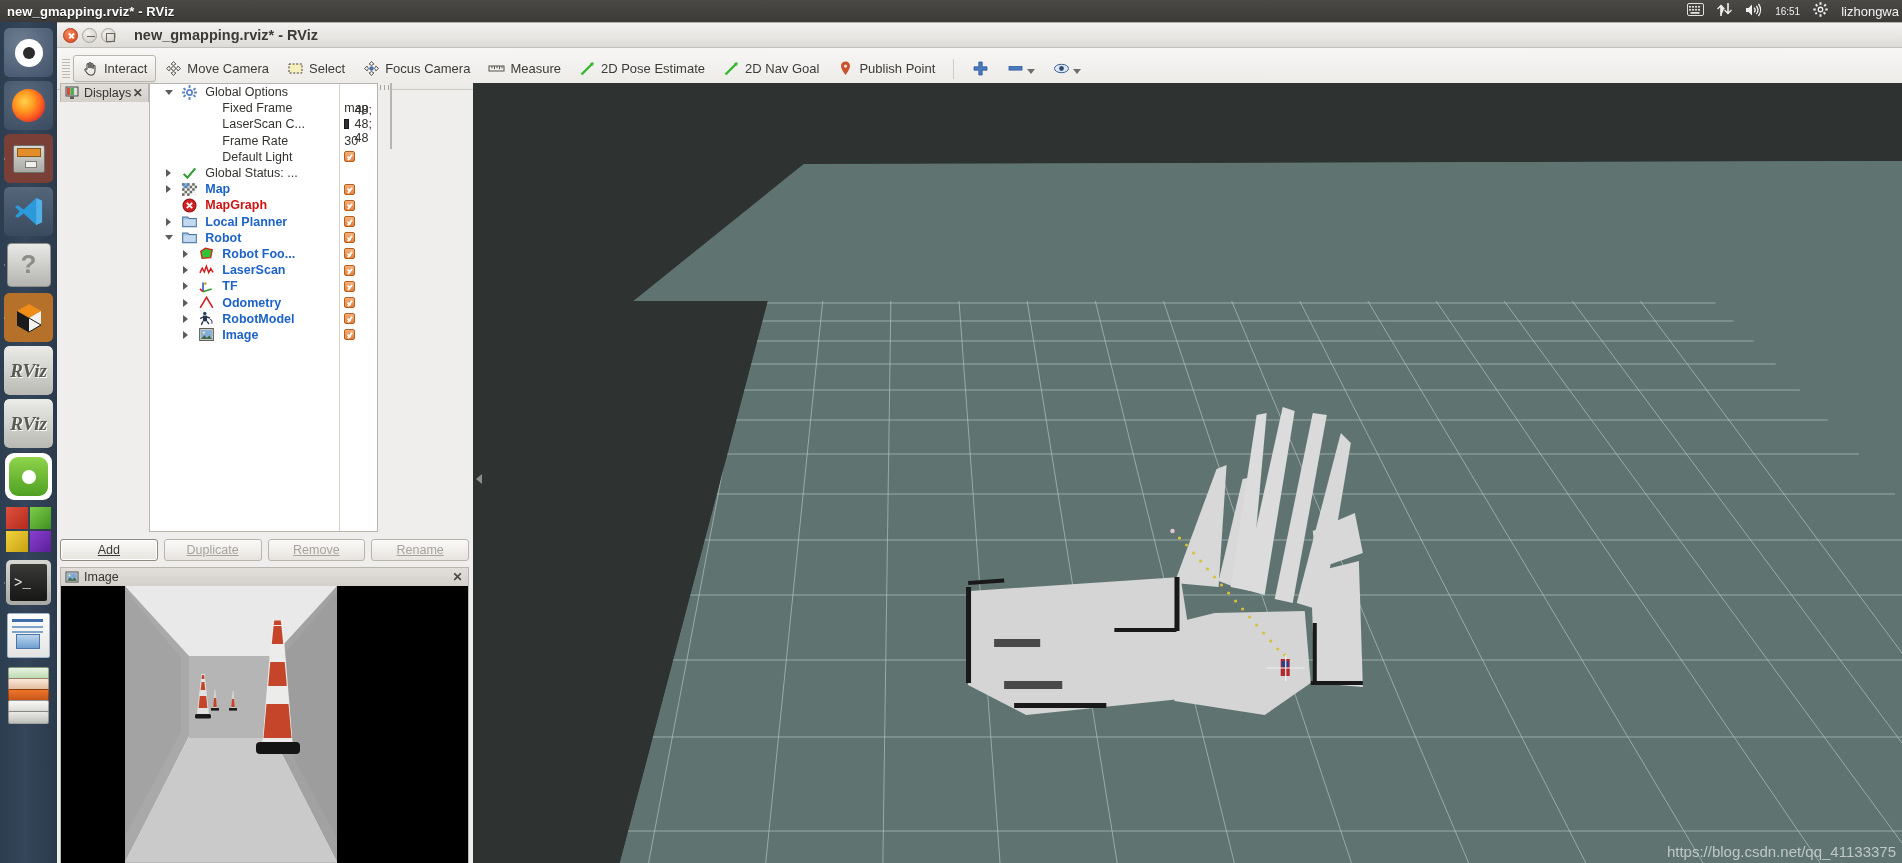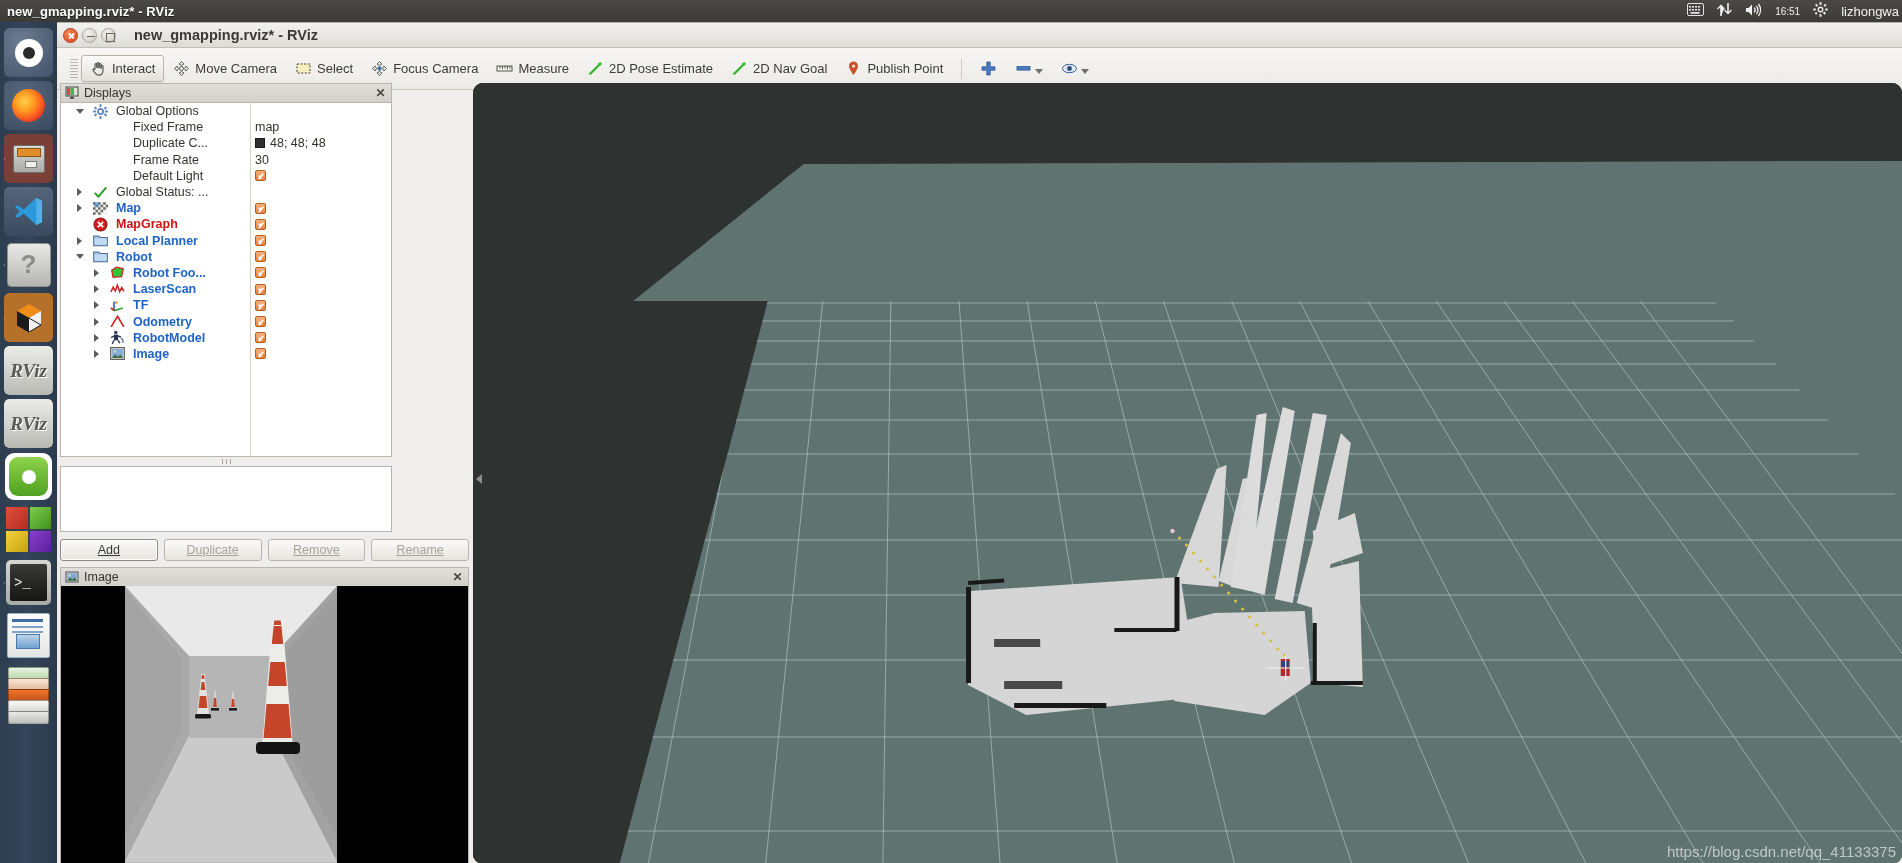--- a/index.html
+++ b/index.html
@@ -107,21 +107,21 @@
   .wbtn.close::before{content:"";position:absolute;left:4px;top:6.5px;width:7px;height:1.5px;
     background:#fff;transform:rotate(-45deg);}
   .wbtn.min::after{content:"";position:absolute;left:3.5px;top:7px;width:8px;height:1.5px;background:#6a6660;}
   .wbtn.max::after{content:"";position:absolute;left:4px;top:4px;width:7px;height:7px;
     border:1.5px solid #6a6660;}
   #win-title{ flex:1; text-align:left; margin-left:14px; font-size:14.5px; font-weight:bold;
     color:#3b3a37; }
 
   
   #toolbar{ height:42px; background:linear-gradient(#f7f6f4,#eceae7);
-    border-bottom:1px solid #cdc9c2; display:flex; align-items:center; padding-left:12px;
+    border-bottom:1px solid #cdc9c2; display:flex; align-items:center; padding-left:4px;
     font-size:13px; color:#3c3b38; }
   #tb-grip{ width:8px;height:20px;margin:0 3px 0 1px;
     background:repeating-linear-gradient(180deg,#bdb9b2 0 1px,transparent 1px 3px);}
   .tbtn{ display:flex; align-items:center; gap:5px; padding:4px 8px; border-radius:3px;
     border:1px solid transparent; white-space:nowrap; }
   .tbtn.active{ background:linear-gradient(#fbfaf9,#e4e1dc);
     border:1px solid #b9b5ae; box-shadow:0 1px 1px rgba(0,0,0,.08); }
   .tsep{ width:1px;height:20px;background:#cfcbc4;margin:0 9px; }
   .tb-icon{ width:17px;height:17px; display:inline-block; flex:0 0 17px; }
 
@@ -131,21 +131,21 @@
   
   #leftdock{ position:absolute; left:3px; top:0; width:409px; height:781px; }
   .panel-title{ height:19px; background:linear-gradient(#e2dfdb,#d3cfc9);
     border:1px solid #b9b5ae; border-bottom:none; display:flex; align-items:center;
     padding:0 4px; font-size:12.5px; color:#35342f; }
   .panel-title .pt-ico{ width:14px;height:14px;margin-right:5px;flex:0 0 14px; }
   .panel-title .pt-x{ margin-left:auto; width:13px;height:13px; display:flex;
     align-items:center;justify-content:center;font-size:12px;color:#4a4843;font-weight:bold;}
 
   #displays-panel{ position:absolute; left:0; top:0; width:332px; height:449px;
-    display:flex; flex-direction:column; }
+    display:flex; }
   #tree-wrap{ flex:1; background:#fff; border:1px solid #b9b5ae; position:relative;
     overflow:hidden; }
   #tree-col-split{ position:absolute; left:189px; top:0; width:1px; bottom:0;
     background:#d4d0ca; }
   .trow{ display:flex; align-items:center; height:16.2px; font-size:12.5px;
     position:relative;gap:8px; }
   .tarrow{ width:11px; flex:0 0 11px; display:flex; align-items:center;
     justify-content:center; }
   .tarrow .ar{ width:0;height:0;border-top:4px solid transparent;
     border-bottom:4px solid transparent;border-left:5px solid #5c5c58; }
@@ -181,21 +181,21 @@
 
   #image-panel{ position:absolute; left:0; top:484px; width:409px; height:297px;
     display:flex; flex-direction:column; }
   #image-view{ flex:1; background:#000; border:1px solid #b9b5ae; border-top:none;
     position:relative; overflow:hidden; }
   #cam{ position:absolute; left:64px; top:0; width:212px; height:100%;
     background:linear-gradient(#dcdcdc 0%,#d2d2d2 46%,#c9c9c9 47%,#bdbdbd 100%); }
 
   
   #view3d{ position:absolute; left:416px; top:0; right:0; bottom:0;
-    background:#4d7c0f; overflow:hidden;border-radius:10px; }
+    background:#4d7c0f; overflow:hidden; }
   #floor{ position:absolute; left:0; top:0; width:100%; height:100%; }
   #collapse-arrow{ position:absolute; left:417px; top:385px; width:9px;height:22px;
     display:flex;align-items:center;justify-content:center; z-index:5;}
   #collapse-arrow .a{ width:0;height:0;border-top:5px solid transparent;
     border-bottom:5px solid transparent;border-right:6px solid #8d8d8a; }
   #watermark{ position:absolute; right:6px; bottom:4px; font-size:15px;
     color:#cfd6d4; opacity:.85; font-family:"Liberation Sans",sans-serif; }
 </style>
 </head>
 <body>
@@ -538,21 +538,21 @@
                 <span style="width: 22px; flex: 0 0 auto;"></span>
                 <span class="tarrow"></span>
                 <span class="ticon"></span>
                 <span class="tlabel plain">Fixed Frame</span>
                 <span class="tval">map</span>
               </div>
               <div class="trow">
                 <span style="width: 22px; flex: 0 0 auto;"></span>
                 <span class="tarrow"></span>
                 <span class="ticon"></span>
-                <span class="tlabel plain">Duplicate C...</span>
+                <span class="tlabel plain">LaserScan C...</span>
                 <span class="tval">
                   <i class="swatch" style="background: rgb(48, 48, 48);"></i>
                   <span>48; 48; 48</span>
                 </span>
               </div>
               <div class="trow">
                 <span style="width: 22px; flex: 0 0 auto;"></span>
                 <span class="tarrow"></span>
                 <span class="ticon"></span>
                 <span class="tlabel plain">Frame Rate</span>

